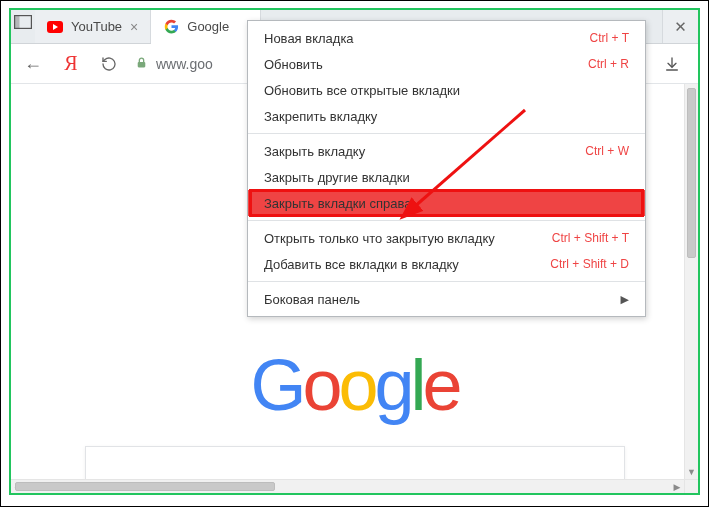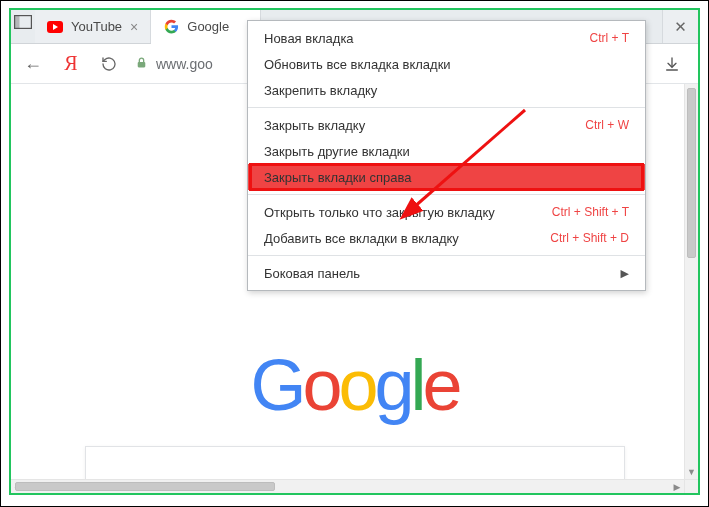--- a/index.html
+++ b/index.html
@@ -136,21 +136,25 @@
     <div class="sb-corner"></div>
   </div>
 </div>
 
 <div class="context-menu" id="cm">
     <div class="cm-item">
       <span>Новая вкладка</span>
       <span class="shortcut">Ctrl + T</span>
     </div>
     <div class="cm-item">
-      <span>Обновить все вкладка вкладки</span>
+      <span>Обновить</span>
+      <span class="shortcut">Ctrl + R</span>
+    </div>
+    <div class="cm-item">
+      <span>Обновить все открытые вкладки</span>
     </div>
     <div class="cm-item">
       <span>Закрепить вкладку</span>
     </div>
     <div class="cm-sep"></div>
     <div class="cm-item">
       <span>Закрыть вкладку</span>
       <span class="shortcut">Ctrl + W</span>
     </div>
     <div class="cm-item">

